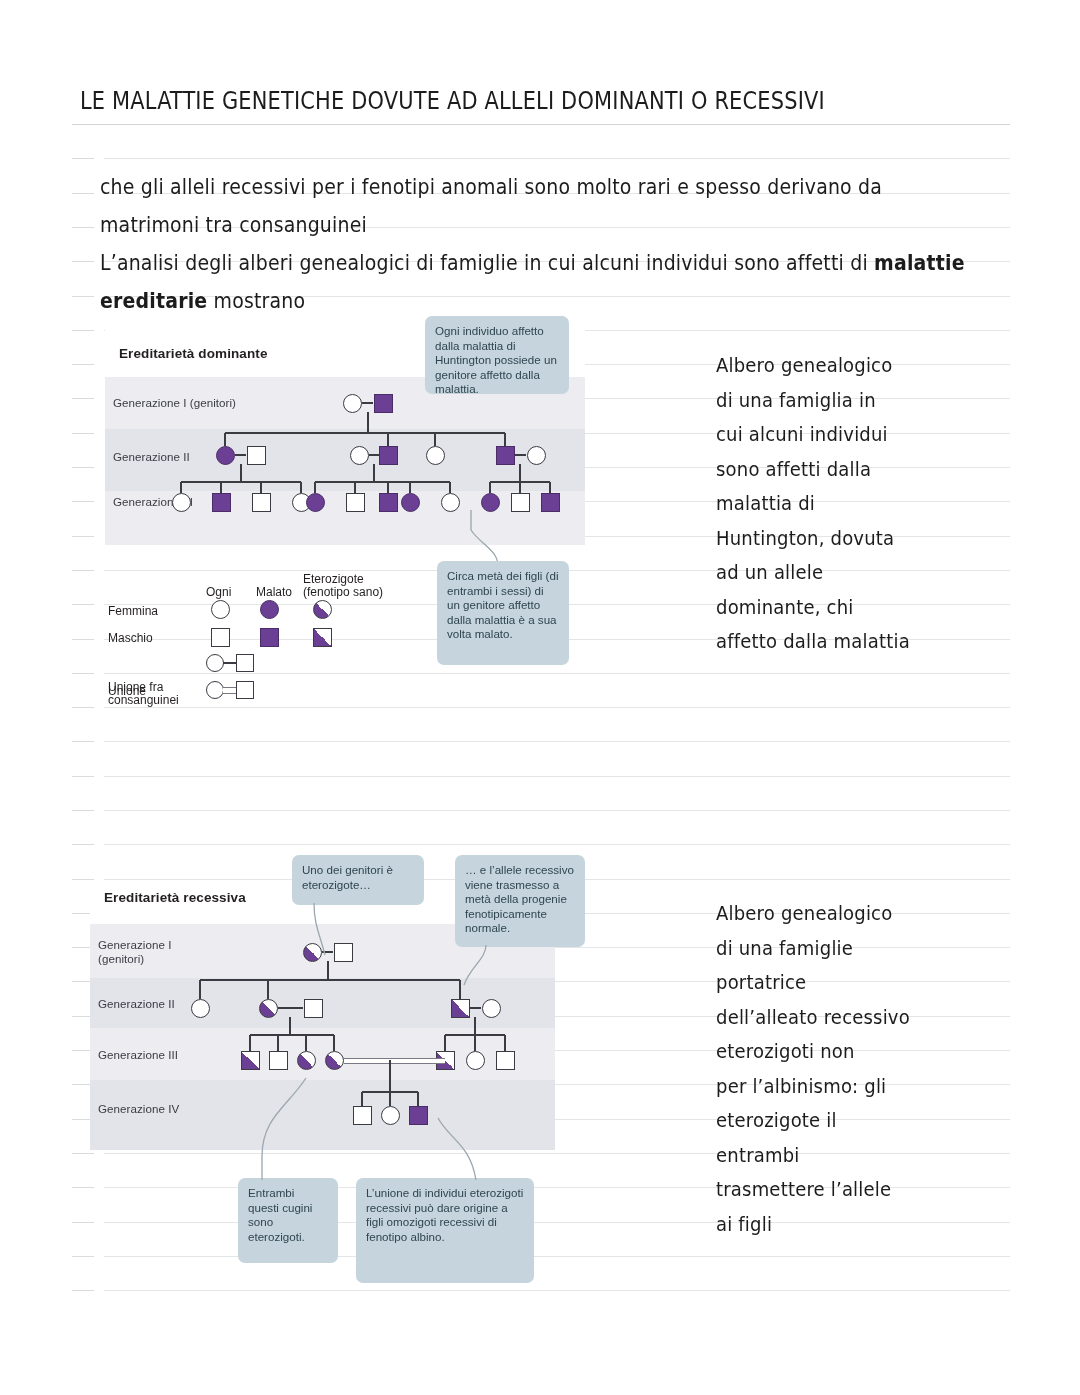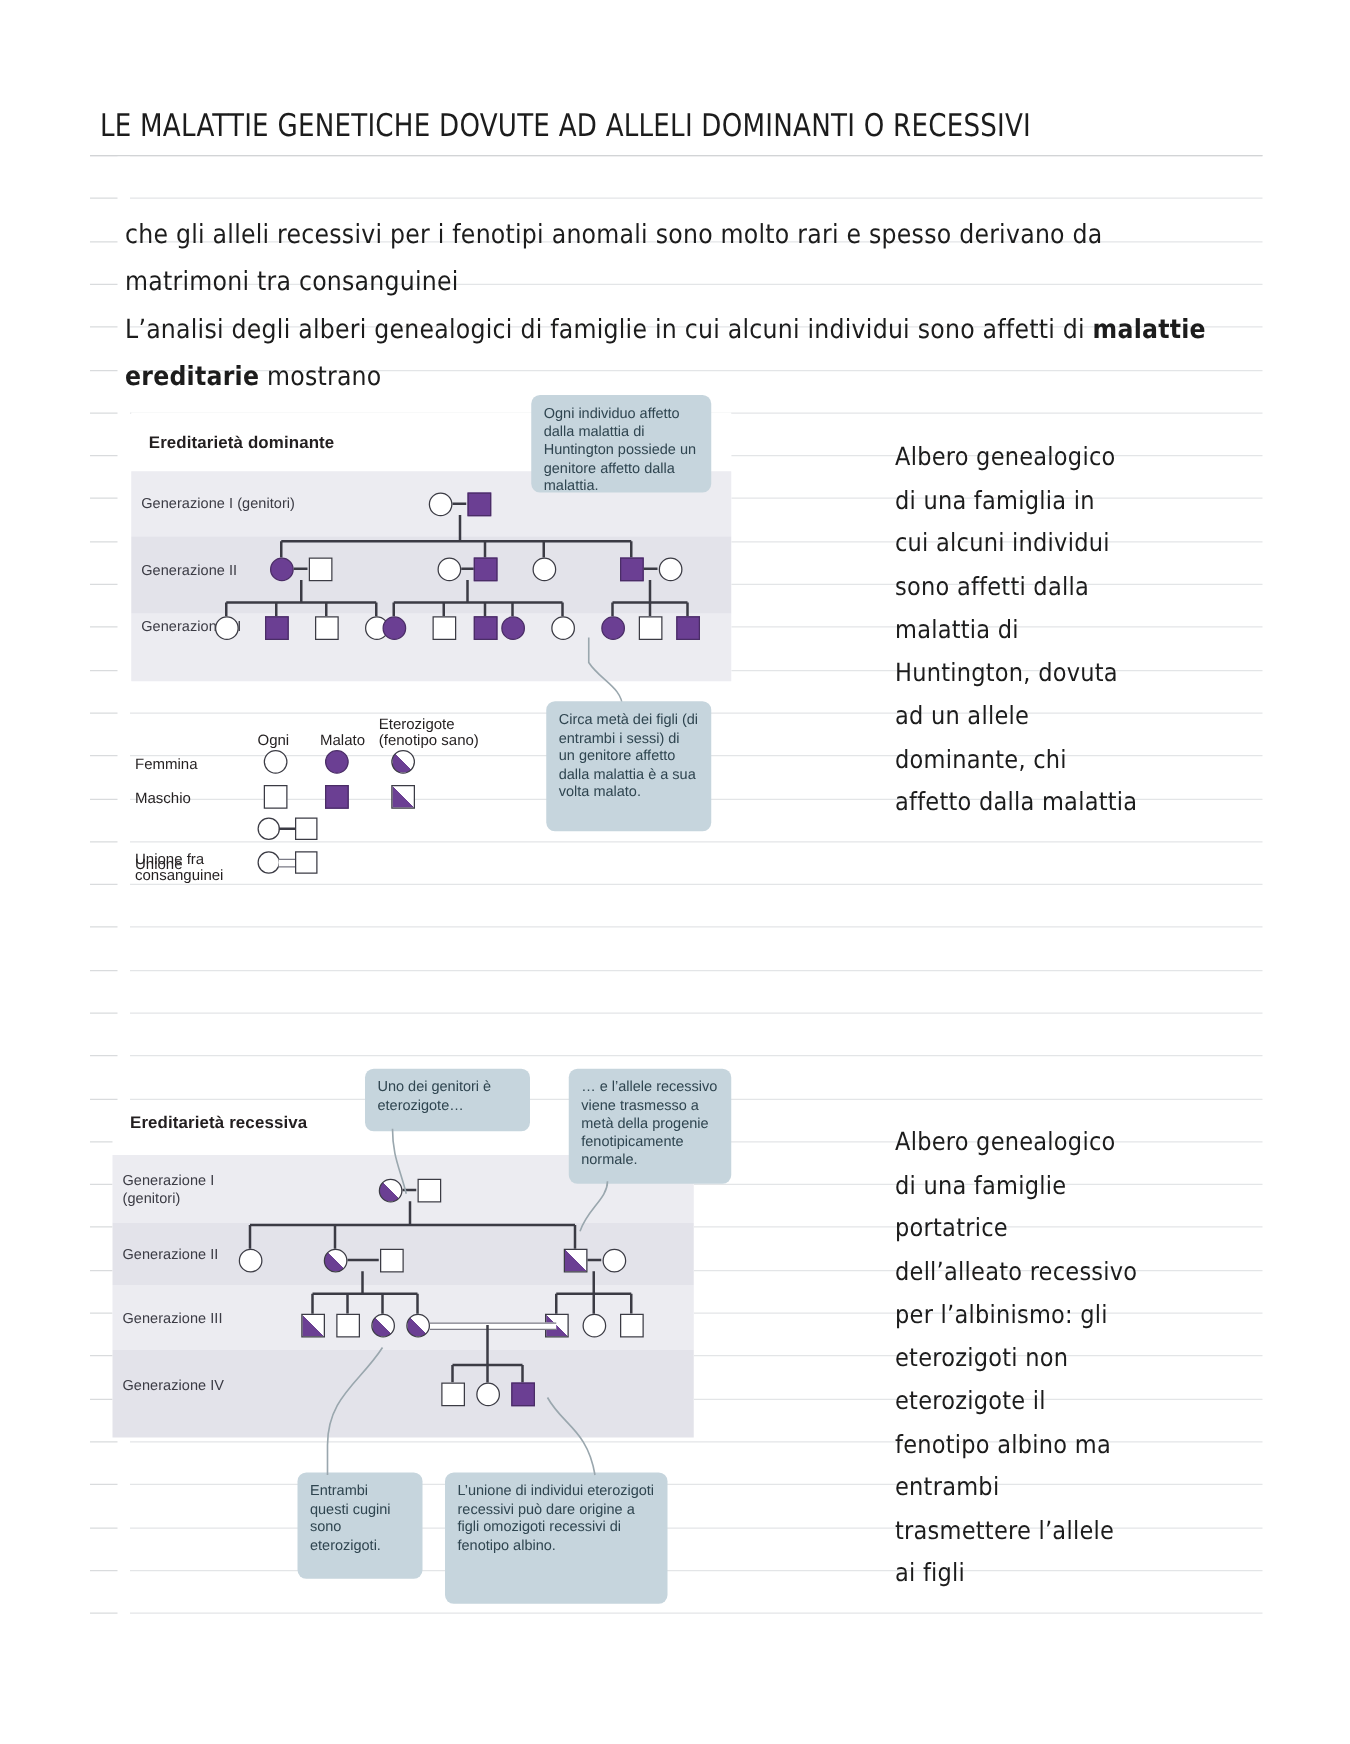--- a/index.html
+++ b/index.html
@@ -360,20 +360,19 @@
     <div>Huntington, dovuta</div>
     <div>ad un allele</div>
     <div>dominante, chi</div>
     <div>affetto dalla malattia</div>
   </div>
 <div class="hand note-col" id="note-recessive">
     <div>Albero genealogico</div>
     <div>di una famiglie</div>
     <div>portatrice</div>
     <div>dell’alleato recessivo</div>
+    <div>eterozigoti non</div>
     <div>per l’albinismo: gli</div>
-    <div>eterozigoti non</div>
     <div>eterozigote il</div>
-    <div>fenotipo albino ma</div>
     <div>entrambi</div>
     <div>trasmettere l’allele</div>
     <div>ai figli</div>
   </div>
 
 </body></html>

